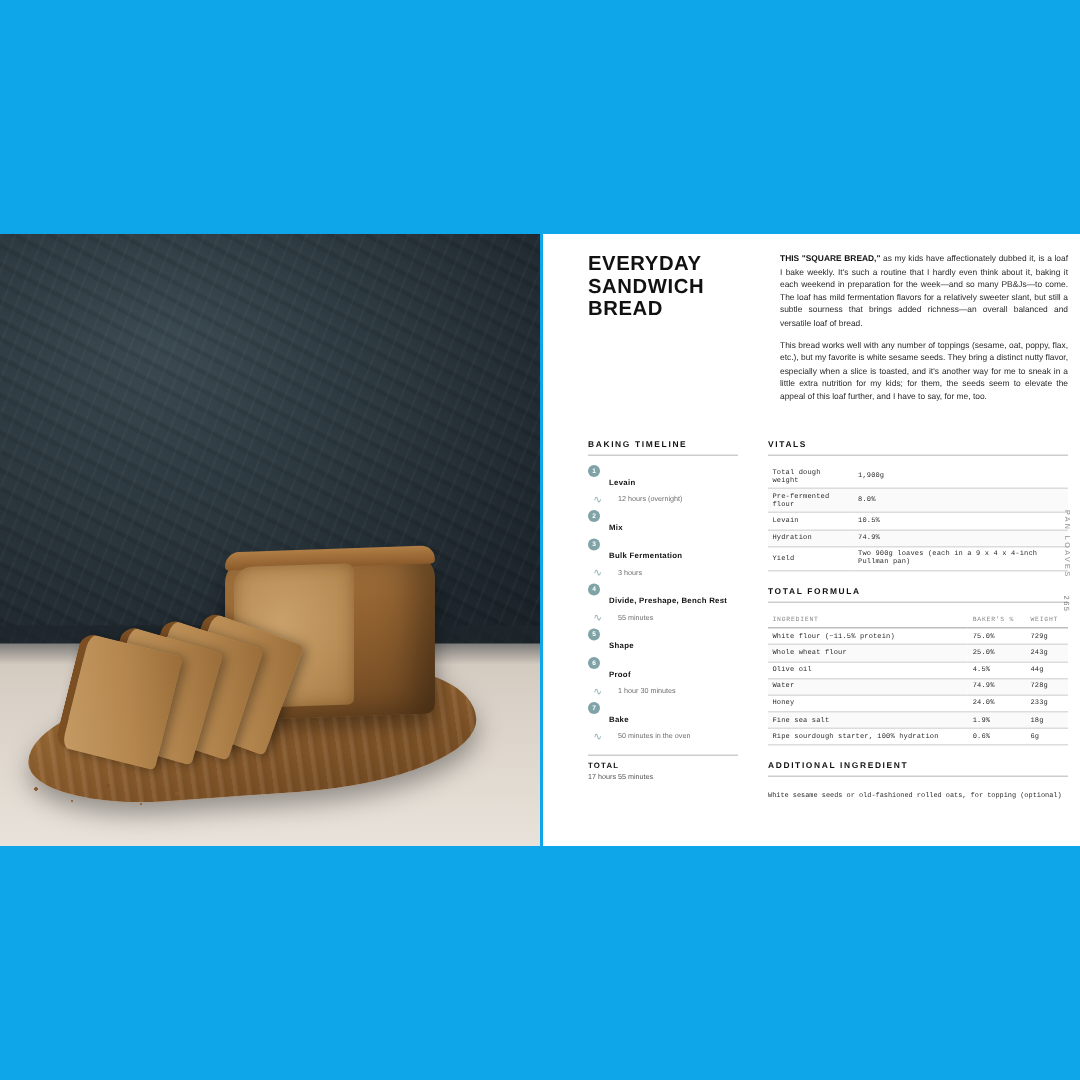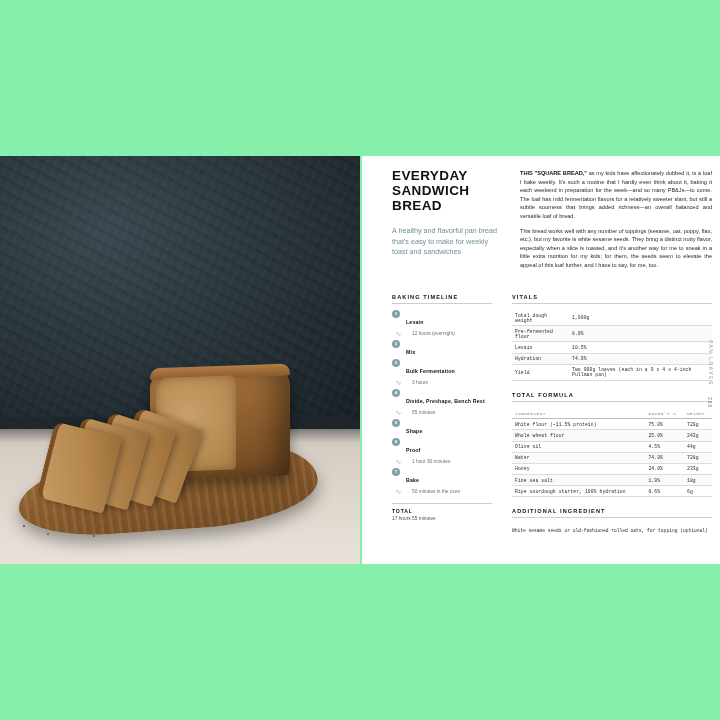--- a/index.html
+++ b/index.html
@@ -12,21 +12,21 @@
     height: 720px;
     font-family: "Liberation Sans", sans-serif;
     color: #1c1c1c;
     overflow: hidden;
   }
   .spread {
     position: absolute;
     left: 0; top: 0;
     width: 720px;
     height: 720px;
-    background: #86efac;
+    background: #0ea5e9;
   }
 
   
   .photo-page {
     position: absolute;
     left: 0px;
     top: 156px;
     width: 360px;
     height: 408px;
     overflow: hidden;
@@ -333,21 +333,20 @@
     <div class="slice s1"></div>
     <div class="slice s2"></div>
     <div class="slice s3"></div>
     <div class="slice s4"></div>
     <div class="crumbs"></div>
   </div>
 
   <div class="text-page">
 
     <div class="recipe-title">EVERYDAY SANDWICH BREAD</div>
-    <div class="recipe-subtitle">A healthy and flavorful pan bread that's easy to make for weekly toast and sandwiches</div>
 
     <div class="intro">
       <p><span class="lead">THIS "SQUARE BREAD,"</span><span> as my kids have affectionately dubbed it, is a loaf I bake weekly. It's such a routine that I hardly even think about it, baking it each weekend in preparation for the week—and so many PB&amp;Js—to come. The loaf has mild fermentation flavors for a relatively sweeter slant, but still a subtle sourness that brings added richness—an overall balanced and versatile loaf of bread.</span></p>
       <p>This bread works well with any number of toppings (sesame, oat, poppy, flax, etc.), but my favorite is white sesame seeds. They bring a distinct nutty flavor, especially when a slice is toasted, and it's another way for me to sneak in a little extra nutrition for my kids; for them, the seeds seem to elevate the appeal of this loaf further, and I have to say, for me, too.</p>
     </div>
 
     <div class="timeline">
       <div class="section-head">BAKING TIMELINE</div>
 
       <div class="tl-row">

